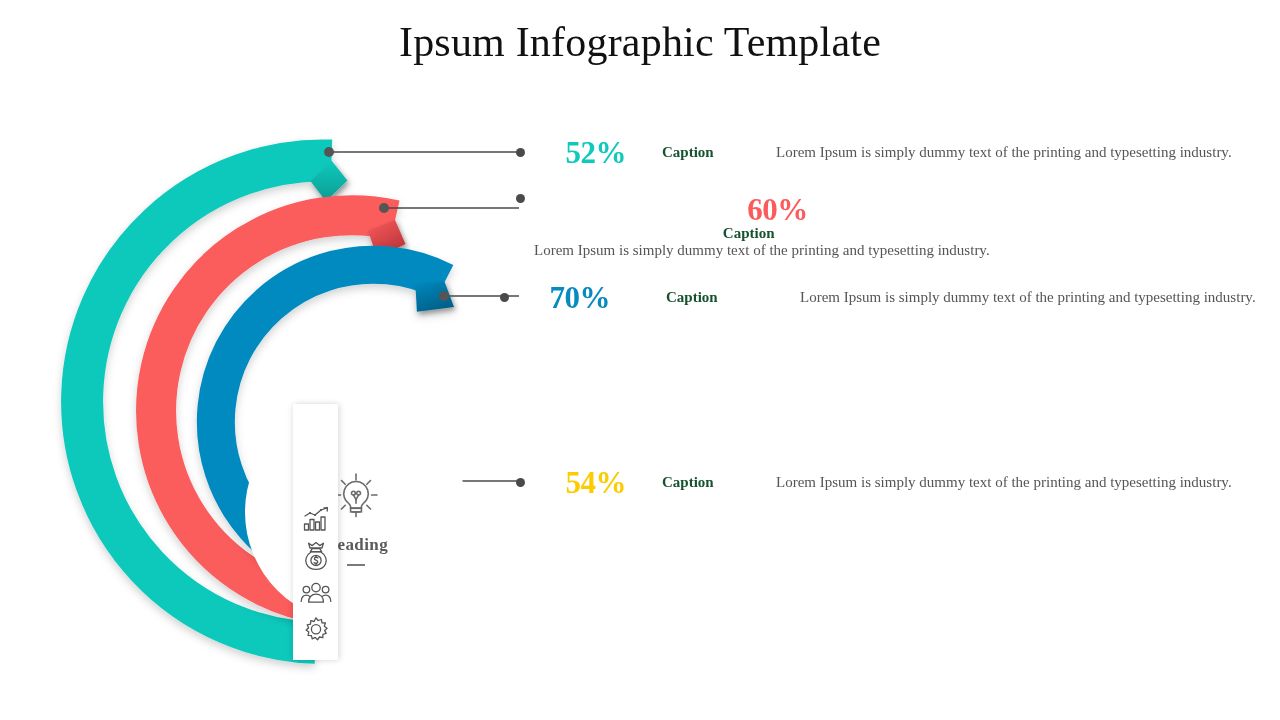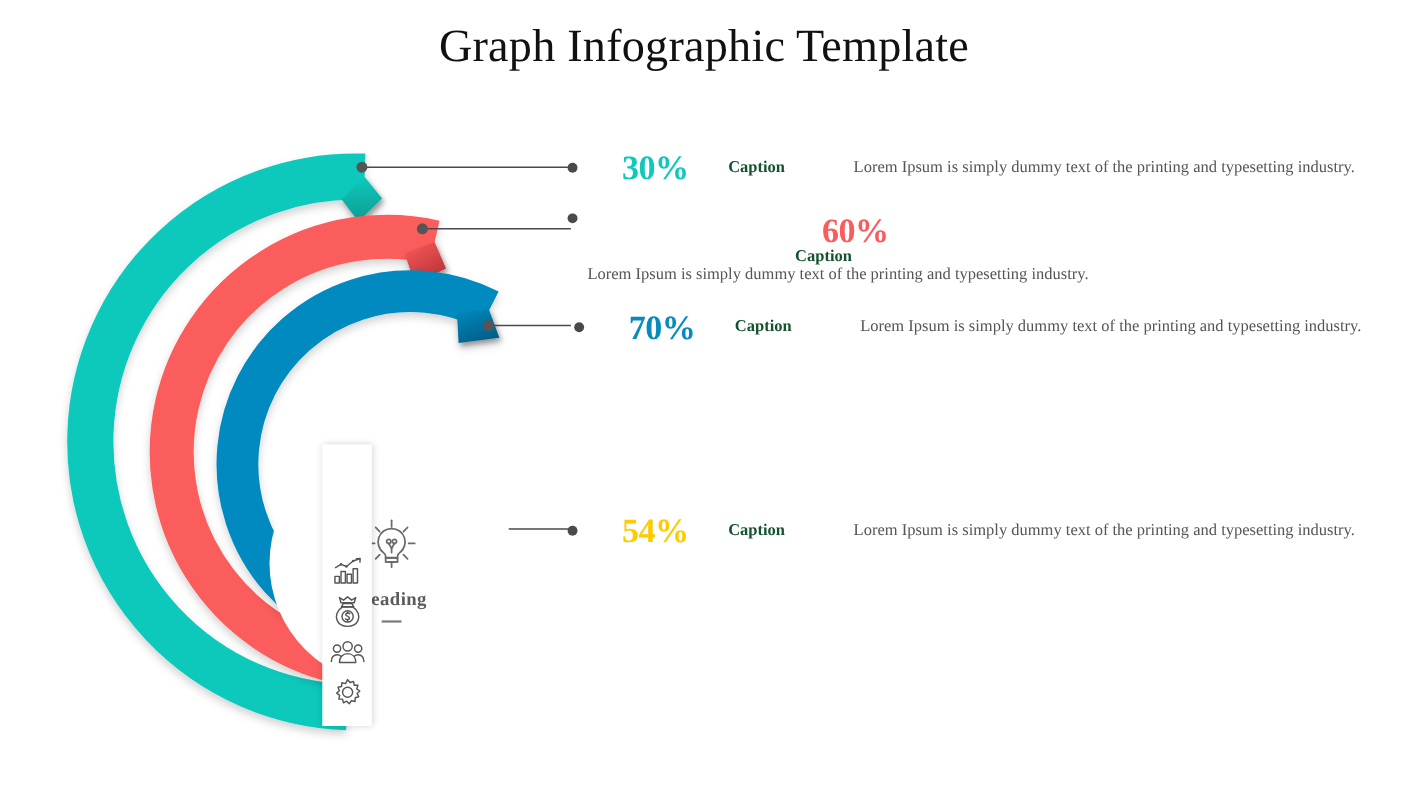--- a/index.html
+++ b/index.html
@@ -150,21 +150,21 @@
     top: 0;
     width: 1280px;
     height: 720px;
     z-index: 5;
     pointer-events: none;
   }
 </style>
 </head>
 <body>
 
-<div id="page-title">Graph Infographic Template</div>
+<div id="page-title">Ipsum Infographic Template</div>
 
 <div id="rings-wrap">
   <svg id="rings-svg" width="470" height="560" viewBox="0 0 470 560">
     <defs>
       <filter id="ringShadow" x="-25%" y="-25%" width="150%" height="150%">
         <feDropShadow dx="0" dy="4" stdDeviation="4" flood-color="#000000" flood-opacity="0.18"></feDropShadow>
       </filter>
       <filter id="tipShadow" x="-60%" y="-60%" width="220%" height="220%">
         <feDropShadow dx="2" dy="3" stdDeviation="2.5" flood-color="#000000" flood-opacity="0.30"></feDropShadow>
       </filter>
@@ -309,33 +309,33 @@
   </g>
 
   <g>
     <line x1="422" y1="481" x2="519" y2="481" stroke="#4a4a4a" stroke-width="1.4"></line>
     <circle cx="422" cy="481" r="5" fill="#555555"></circle>
   </g>
 </svg>
 
 <div class="row" style="left:534px; top:137px;">
   <div class="lead-dot"></div>
-  <div class="pct" style="color:#0FC9BC;">30%</div>
+  <div class="pct" style="color:#0FC9BC;">52%</div>
   <div class="caption">Caption</div>
   <div class="desc">Lorem Ipsum is simply dummy text of the printing and typesetting industry.</div>
 </div>
 
 <div class="row" style="left:534px; top:194px;flex-direction:column;">
   <div class="lead-dot"></div>
   <div class="pct" style="color:#FB5B5B;">60%</div>
   <div class="caption">Caption</div>
   <div class="desc">Lorem Ipsum is simply dummy text of the printing and typesetting industry.</div>
 </div>
 
-<div class="row" style="left:540px; top:282px;">
+<div class="row" style="left:518px; top:282px;gap:20px;">
   <div class="lead-dot"></div>
   <div class="pct" style="color:#068ABF;">70%</div>
   <div class="caption">Caption</div>
   <div class="desc">Lorem Ipsum is simply dummy text of the printing and typesetting industry.</div>
 </div>
 
 <div class="row" style="left:534px; top:467px;">
   <div class="lead-dot"></div>
   <div class="pct" style="color:#FCCB00;">54%</div>
   <div class="caption">Caption</div>

